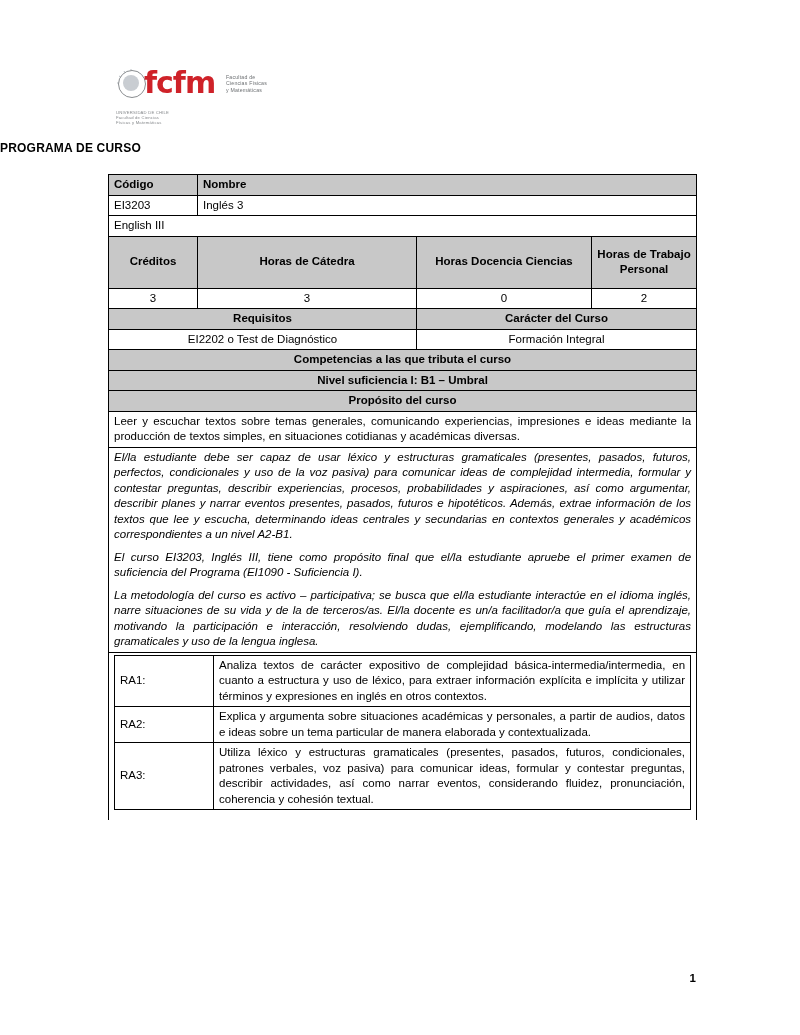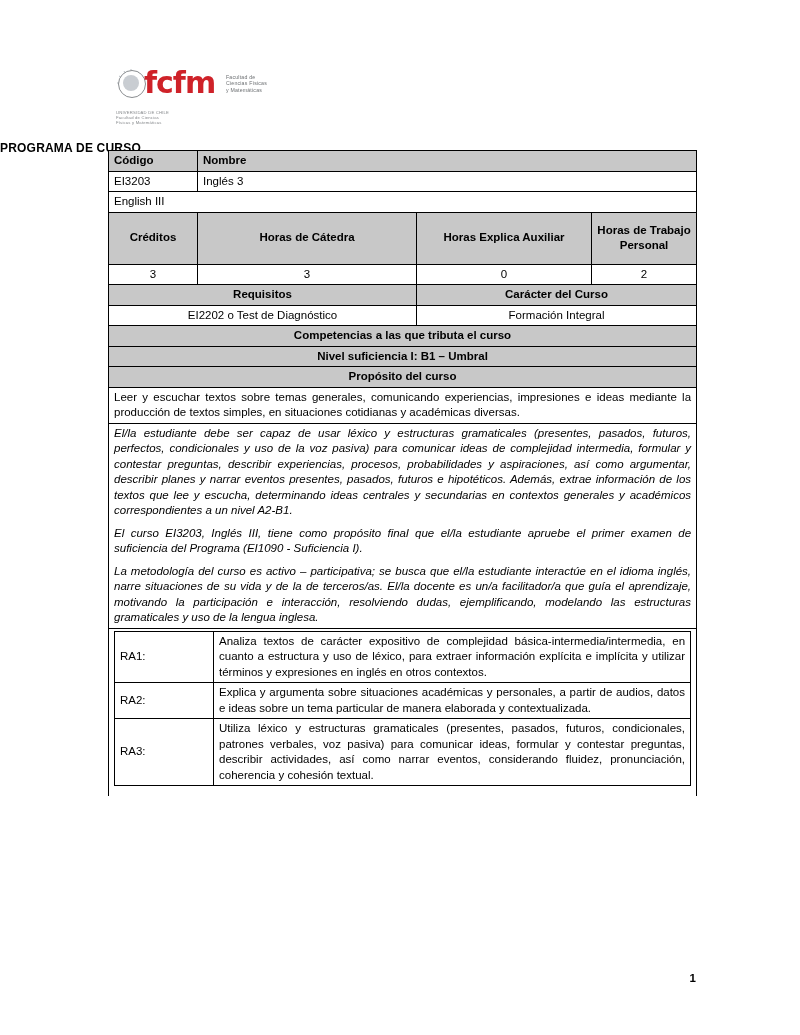--- a/index.html
+++ b/index.html
@@ -103,21 +103,21 @@
     text-align: left;
     font-size: 12px;
     font-weight: bold;
     letter-spacing: 0.2px;
   }
 
   
   table.prog {
     position: absolute;
     left: 108px;
-    top: 150px;
+    top: 174px;
     width: 588px;
     border-collapse: collapse;
     font-size: 11.5px;
     table-layout: fixed;
   }
   table.prog td {
     border: 1px solid #000000;
     padding: 2px 5px;
     vertical-align: middle;
     line-height: 15.5px;
@@ -218,21 +218,21 @@
       <td class="cellpad" colspan="3">Inglés 3</td>
     </tr>
 
     <tr>
       <td class="cellpad" colspan="4">English III</td>
     </tr>
 
     <tr style="height:52px">
       <td class="hdr ctr">Créditos</td>
       <td class="hdr ctr">Horas de Cátedra</td>
-      <td class="hdr ctr">Horas Explica Auxiliar</td>
+      <td class="hdr ctr">Horas Docencia Ciencias</td>
       <td class="hdr ctr">Horas de Trabajo Personal</td>
     </tr>
     <tr>
       <td class="ctr">3</td>
       <td class="ctr">3</td>
       <td class="ctr">0</td>
       <td class="ctr">2</td>
     </tr>
 
     <tr>

